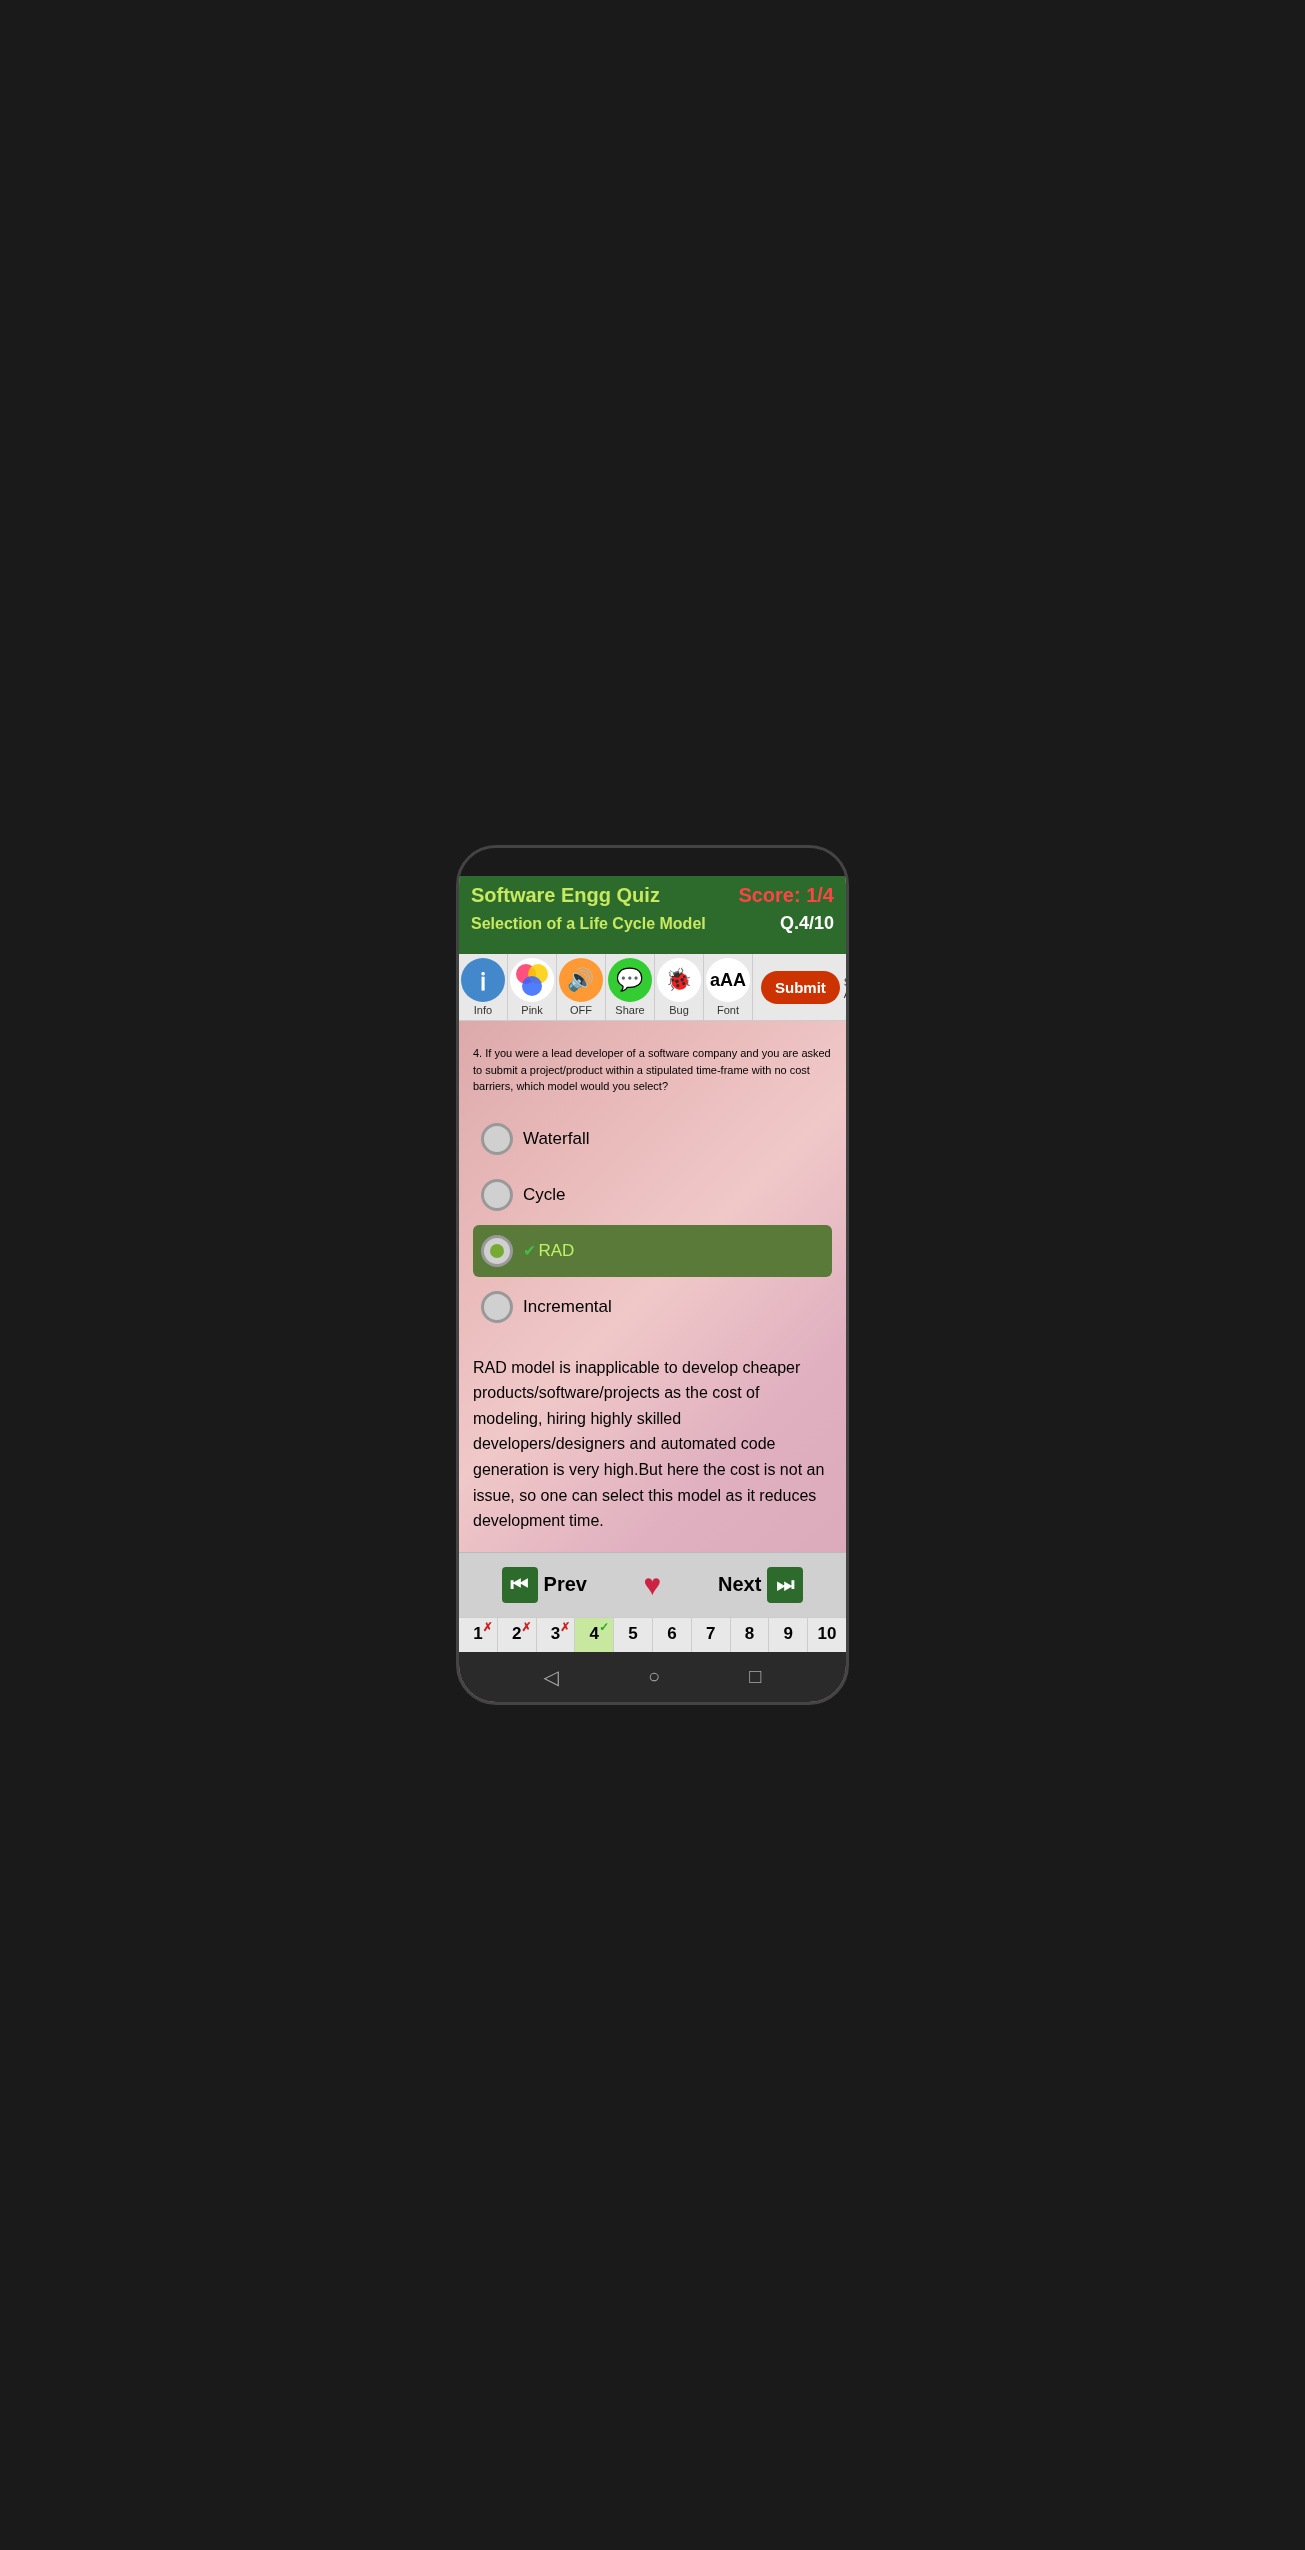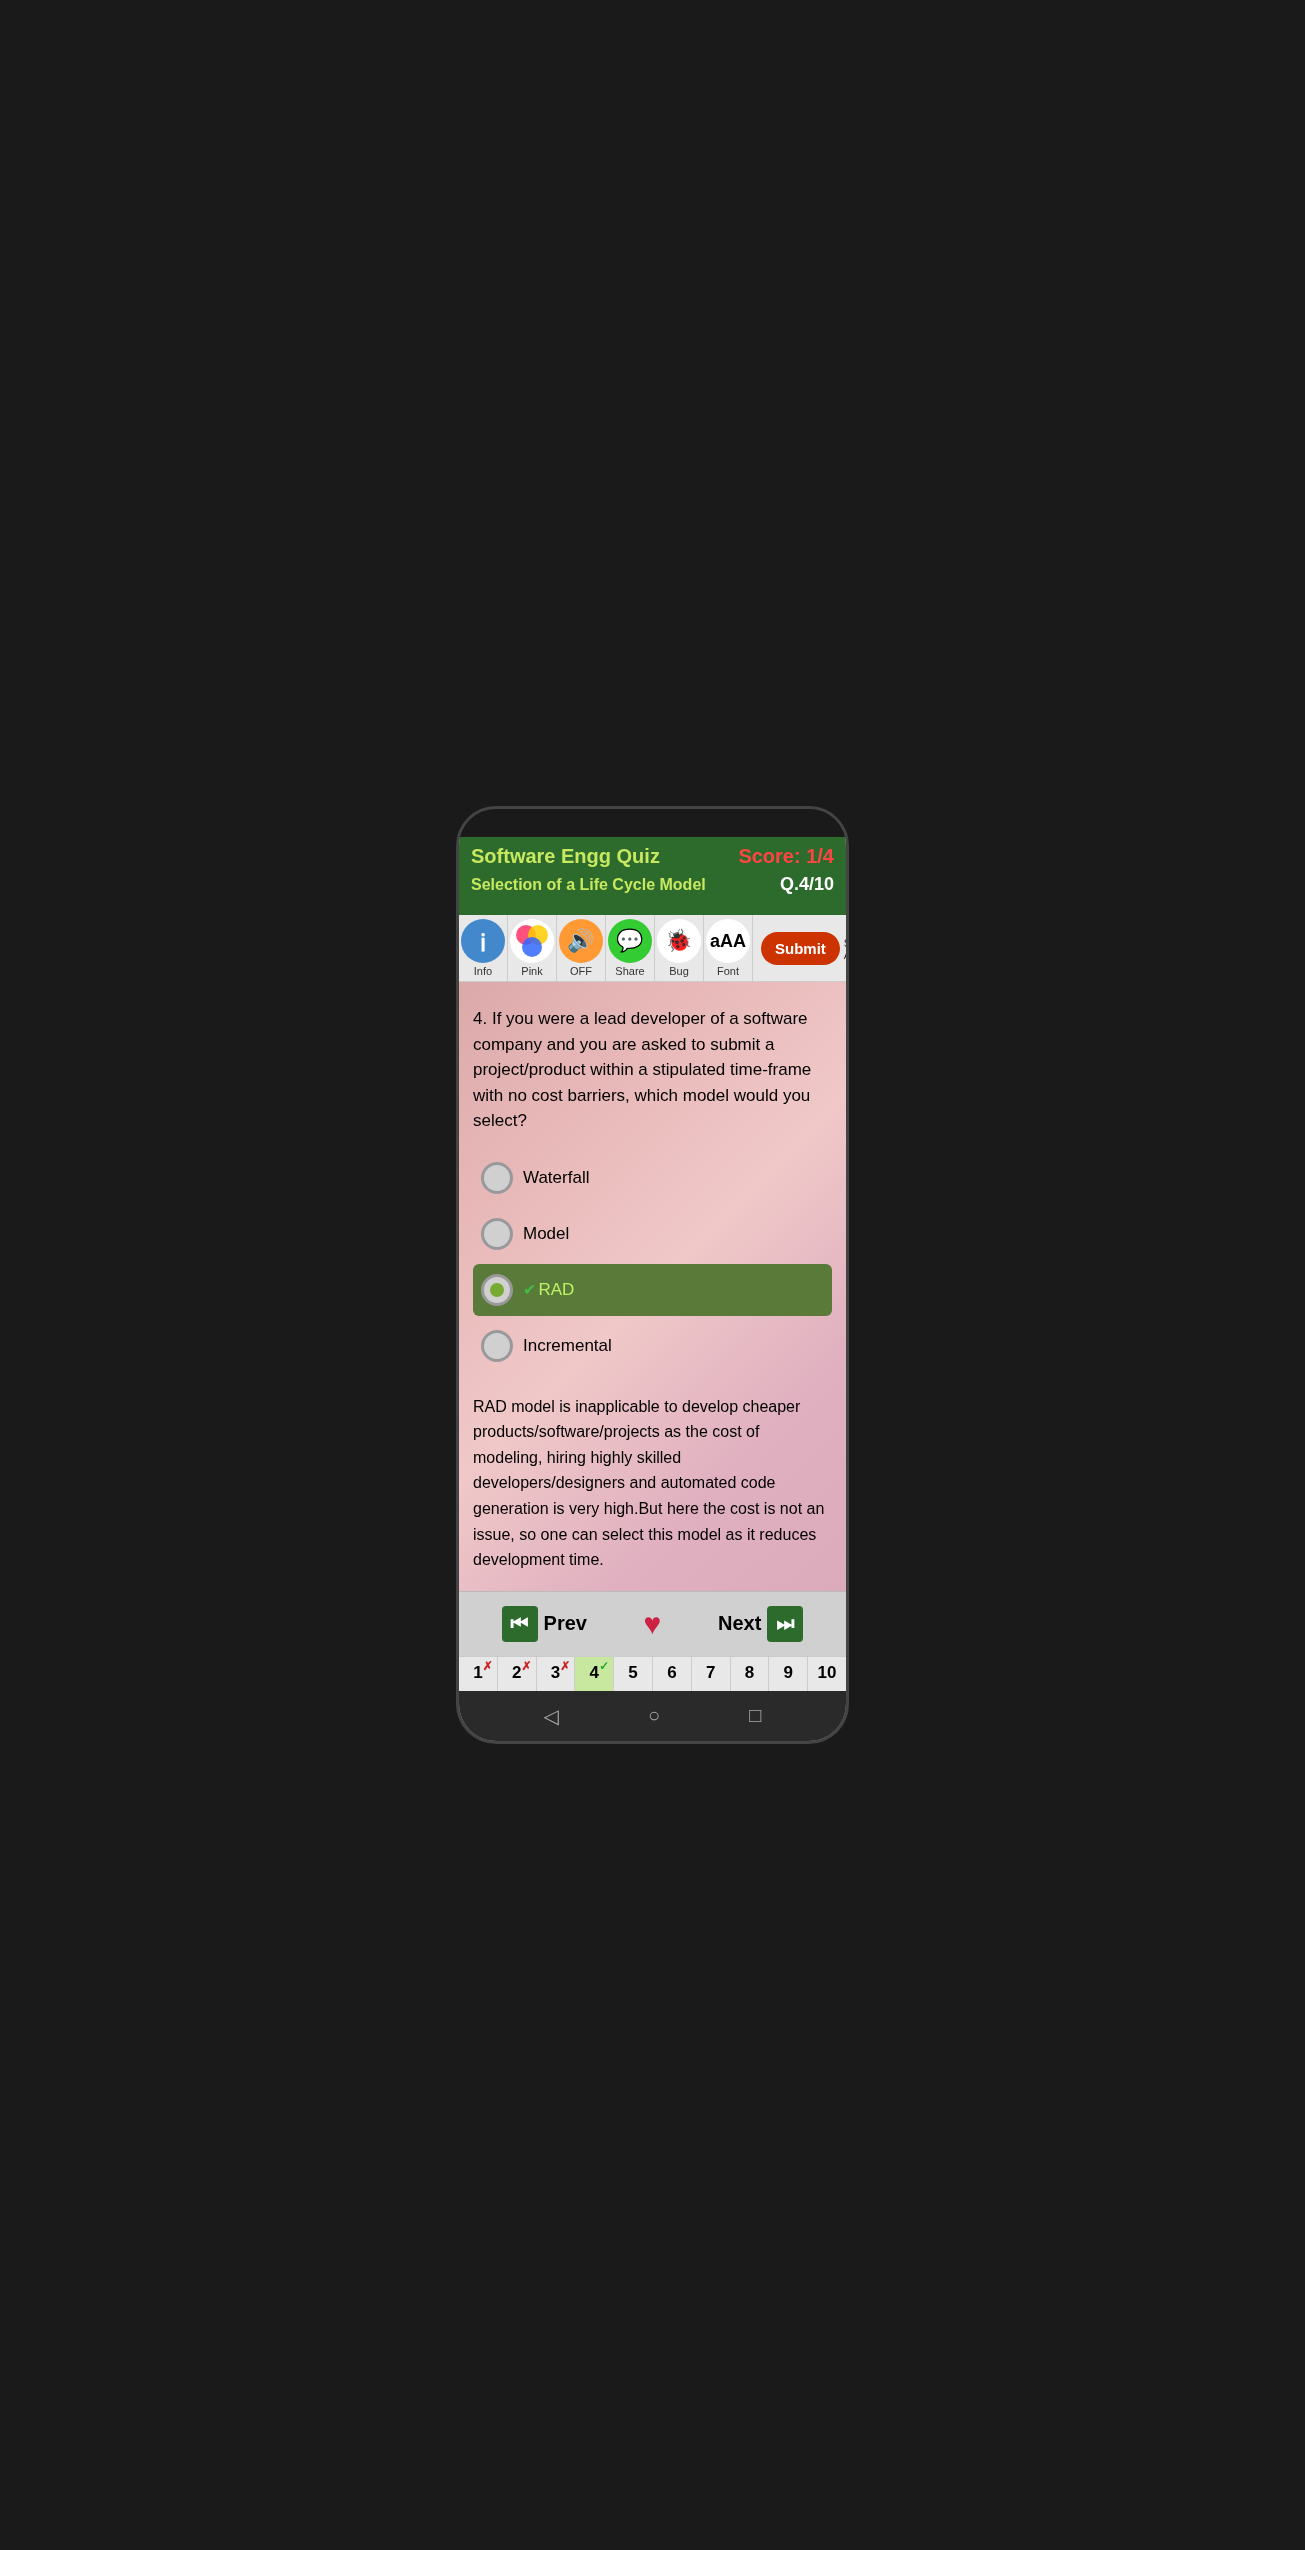--- a/index.html
+++ b/index.html
@@ -126,21 +126,21 @@
       justify-content: center;
       padding: 4px;
     }
     .submit-label {
       font-size: 11px;
       color: #333;
       margin-top: 2px;
     }
     .question-text {
       padding: 14px 14px 10px 14px;
-      font-size: 17px;
+      font-size: 11px;
       color: #000;
       line-height: 1.5;
       margin-top: 10px;
     }
     .options-container {
       padding: 4px 14px;
     }
     .option-row {
       display: flex;
       align-items: center;
@@ -351,21 +351,21 @@
 
     <div class="options-container">
 
       <div class="option-row">
         <div class="radio-outer"></div>
         <span class="option-text">Waterfall</span>
       </div>
 
       <div class="option-row">
         <div class="radio-outer"></div>
-        <span class="option-text">Model</span>
+        <span class="option-text">Cycle</span>
       </div>
 
       <div class="option-row selected">
         <div class="radio-outer">
           <div class="radio-inner"></div>
         </div>
         <span class="checkmark">✔</span>
         <span class="option-text">RAD</span>
       </div>
 

